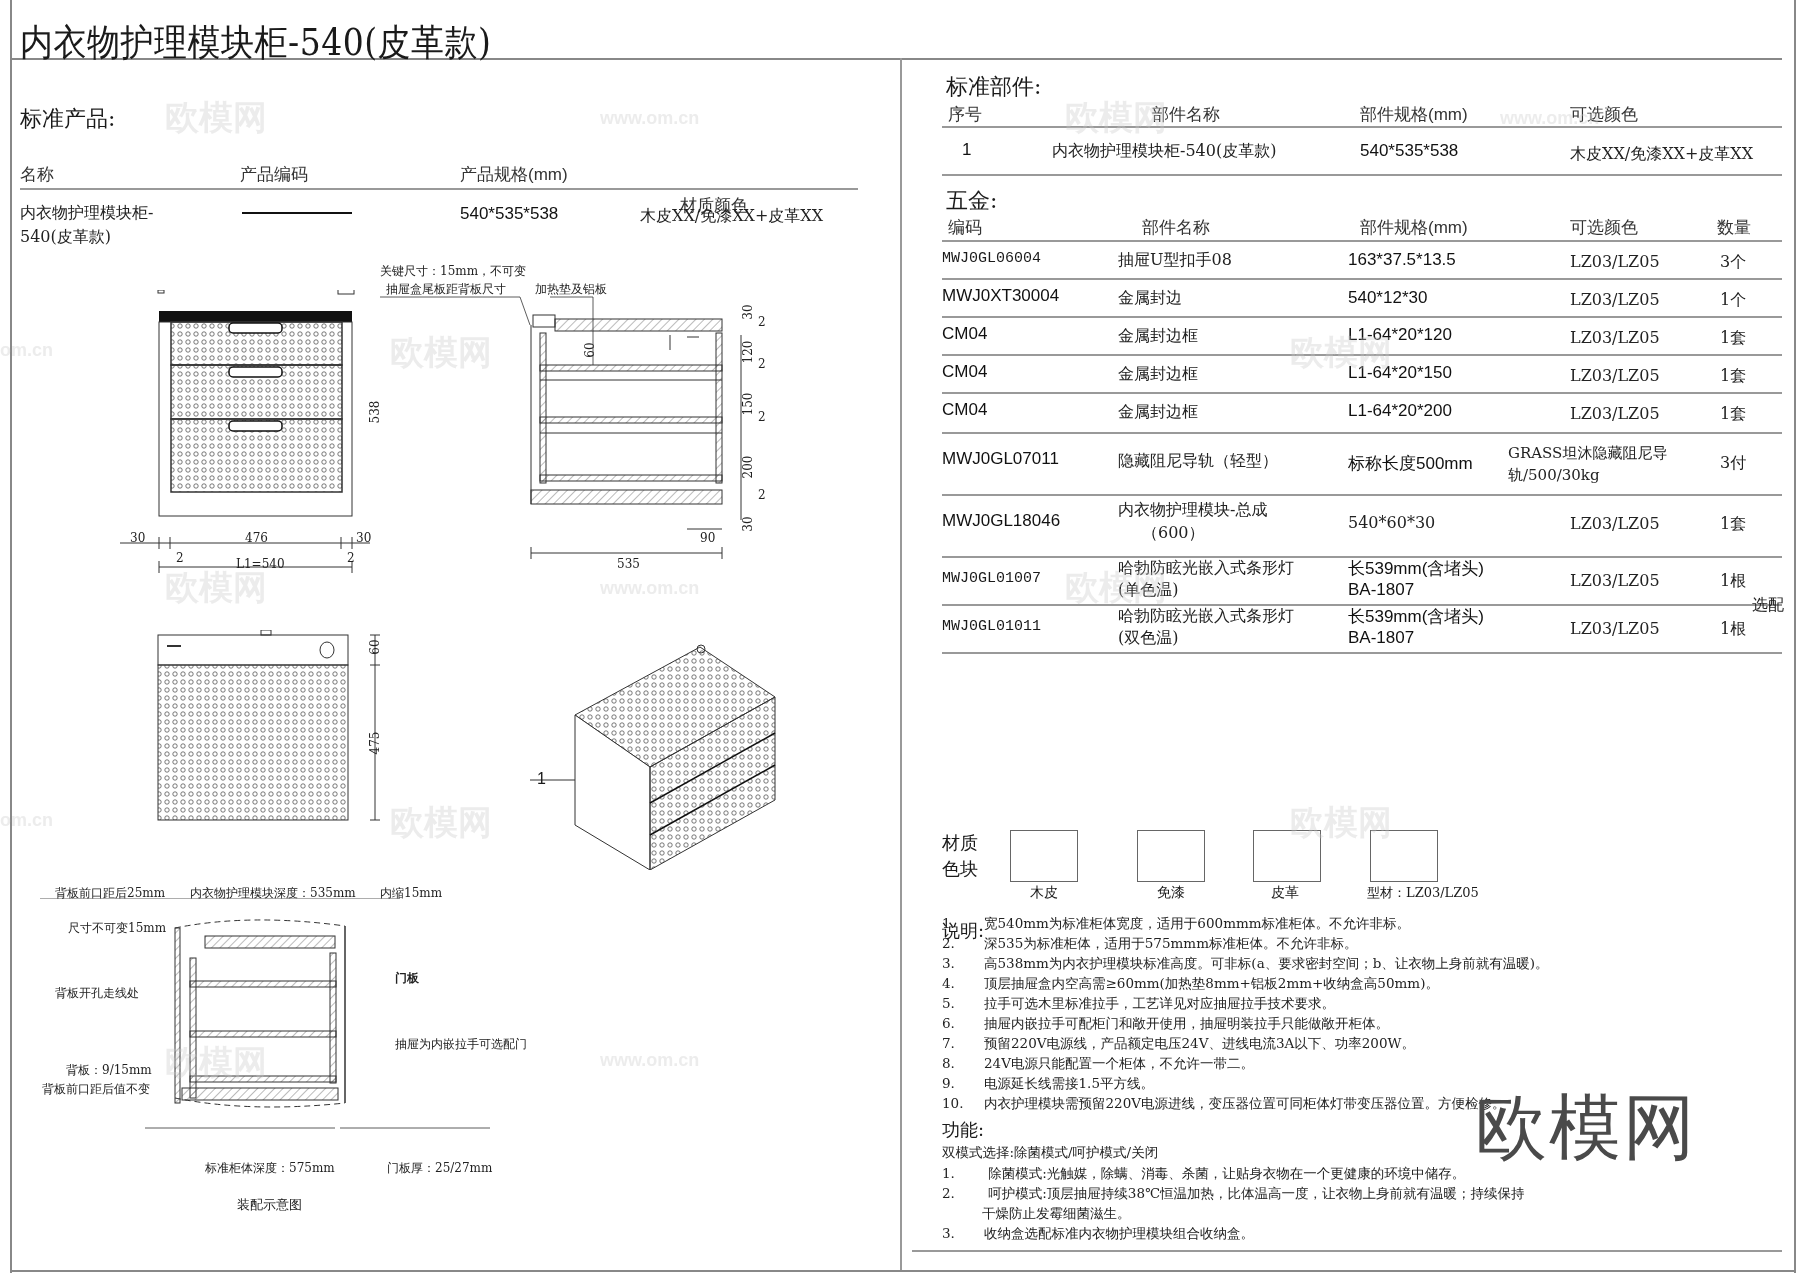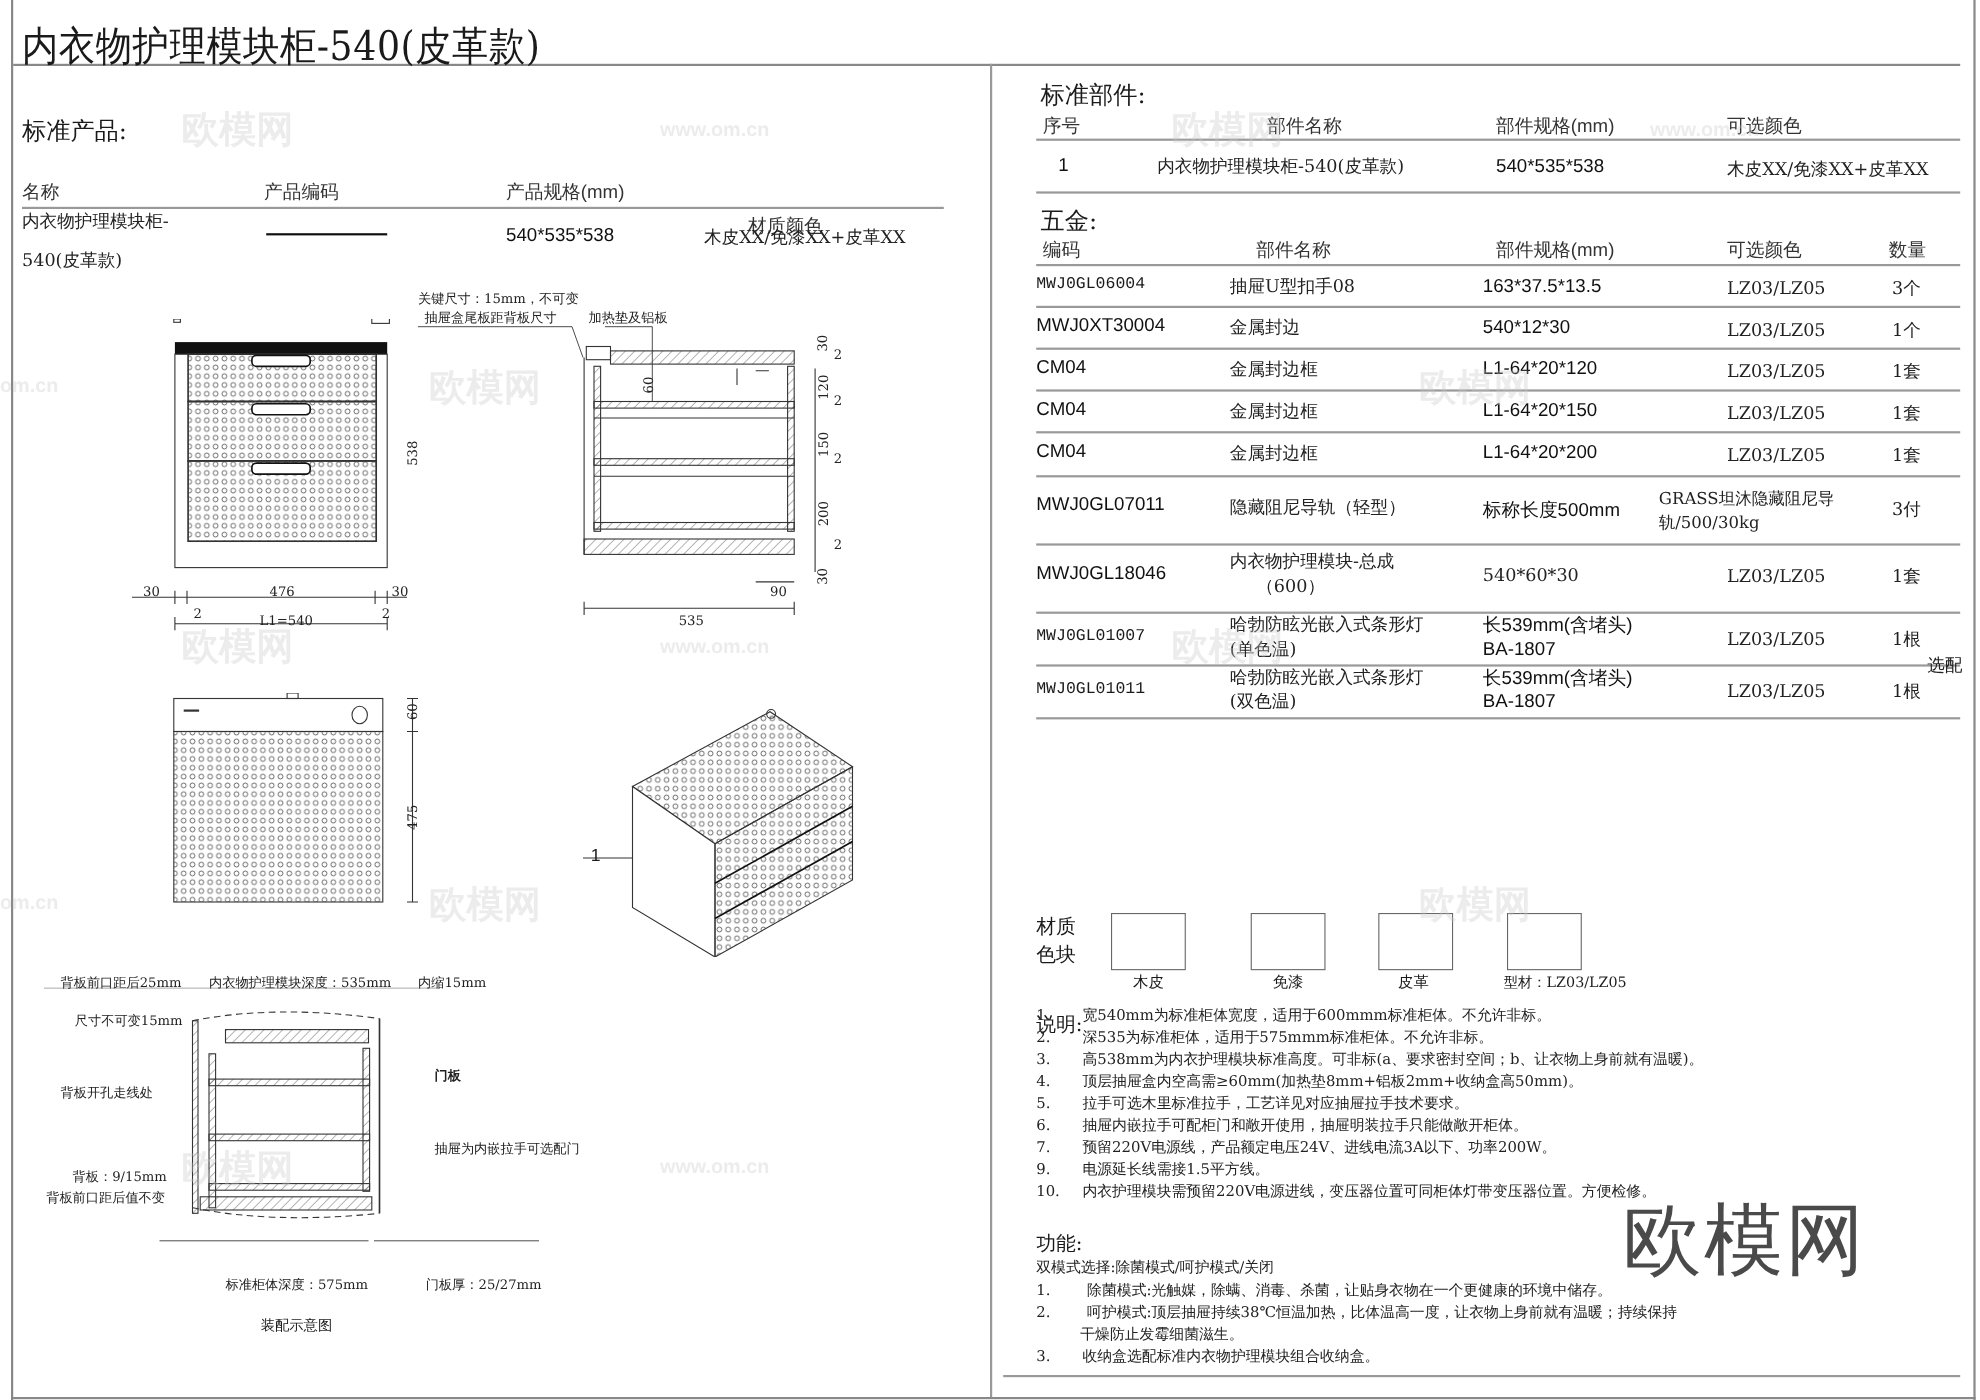--- a/index.html
+++ b/index.html
@@ -49,21 +49,21 @@
 <h1 class="abs doc-title serif">内衣物护理模块柜-540(皮革款)</h1>
 
 <div class="abs sec-title serif" style="left:20px;top:104px;">标准产品:</div>
 
 <div class="abs col-h serif" style="left:20px;top:163px;">名称</div>
 <div class="abs col-h serif" style="left:240px;top:163px;">产品编码</div>
 <div class="abs col-h sans" style="left:460px;top:163px;">产品规格(mm)</div>
 <div class="abs col-h serif" style="left:680px;top:163px;margin-top:31px;">材质颜色</div>
 <div class="abs hr" style="left:20px;top:188px;width:838px;"></div>
 
-<div class="abs cell serif" style="left:20px;top:190px;">内衣物护理模块柜-</div>
+<div class="abs cell serif" style="left:20px;top:202px;">内衣物护理模块柜-</div>
 <div class="abs cell serif" style="left:20px;top:226px;">540(皮革款)</div>
 <div class="abs" style="left:242px;top:212px;width:110px;height:2px;background:#111;"></div>
 <div class="abs cell-sans" style="left:460px;top:204px;">540*535*538</div>
 <div class="abs cell serif" style="left:640px;top:205px;">木皮XX/免漆XX+皮革XX</div>
 
 <svg class="abs" style="left:120px;top:290px;" width="250" height="290">
   <defs>
     <pattern id="dots" width="8" height="8" patternUnits="userSpaceOnUse">
       <circle cx="4" cy="4" r="2.2" fill="none" stroke="#555" stroke-width="0.8"></circle>
     </pattern>
@@ -323,20 +323,21 @@
 
 <div class="abs serif" style="left:942px;top:919px;font-size:18px;">说明:</div>
 <div class="abs" style="left:942px;top:913px;">
   <div class="note serif"><span class="num">1.</span><span>宽540mm为标准柜体宽度，适用于600mmm标准柜体。不允许非标。</span></div>
   <div class="note serif"><span class="num">2.</span><span>深535为标准柜体，适用于575mmm标准柜体。不允许非标。</span></div>
   <div class="note serif"><span class="num">3.</span><span>高538mm为内衣护理模块标准高度。可非标(a、要求密封空间；b、让衣物上身前就有温暖)。</span></div>
   <div class="note serif"><span class="num">4.</span><span>顶层抽屉盒内空高需≥60mm(加热垫8mm+铝板2mm+收纳盒高50mm)。</span></div>
   <div class="note serif"><span class="num">5.</span><span>拉手可选木里标准拉手，工艺详见对应抽屉拉手技术要求。</span></div>
   <div class="note serif"><span class="num">6.</span><span>抽屉内嵌拉手可配柜门和敞开使用，抽屉明装拉手只能做敞开柜体。</span></div>
   <div class="note serif"><span class="num">7.</span><span>预留220V电源线，产品额定电压24V、进线电流3A以下、功率200W。</span></div>
+  <div class="note serif"><span class="num">8.</span><span>24V电源只能配置一个柜体，不允许一带二。</span></div>
   <div class="note serif"><span class="num">9.</span><span>电源延长线需接1.5平方线。</span></div>
   <div class="note serif"><span class="num">10.</span><span>内衣护理模块需预留220V电源进线，变压器位置可同柜体灯带变压器位置。方便检修。</span></div>
 </div>
 
 <div class="abs serif" style="left:942px;top:1118px;font-size:18px;">功能:</div>
 <div class="abs note serif" style="left:942px;top:1142px;">双模式选择:除菌模式/呵护模式/关闭</div>
 <div class="abs" style="left:942px;top:1163px;">
   <div class="note serif"><span class="num">1.</span><span> 除菌模式:光触媒，除螨、消毒、杀菌，让贴身衣物在一个更健康的环境中储存。</span></div>
   <div class="note serif"><span class="num">2.</span><span> 呵护模式:顶层抽屉持续38℃恒温加热，比体温高一度，让衣物上身前就有温暖；持续保持</span></div>
   <div class="note serif" style="padding-left:40px;"><span>干燥防止发霉细菌滋生。</span></div>

